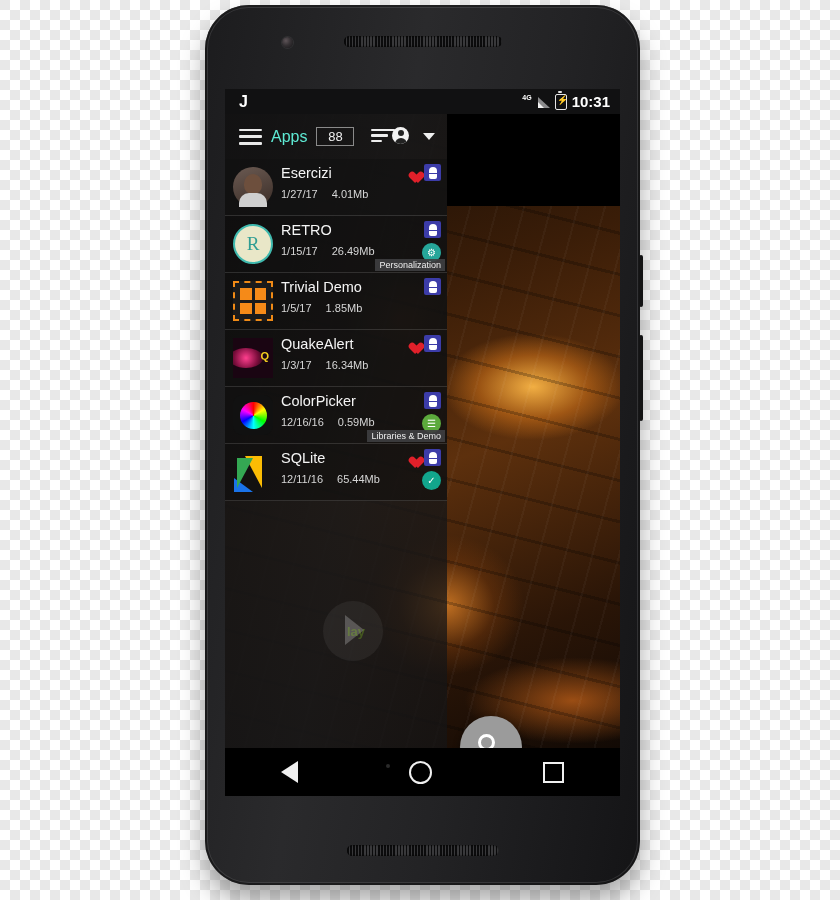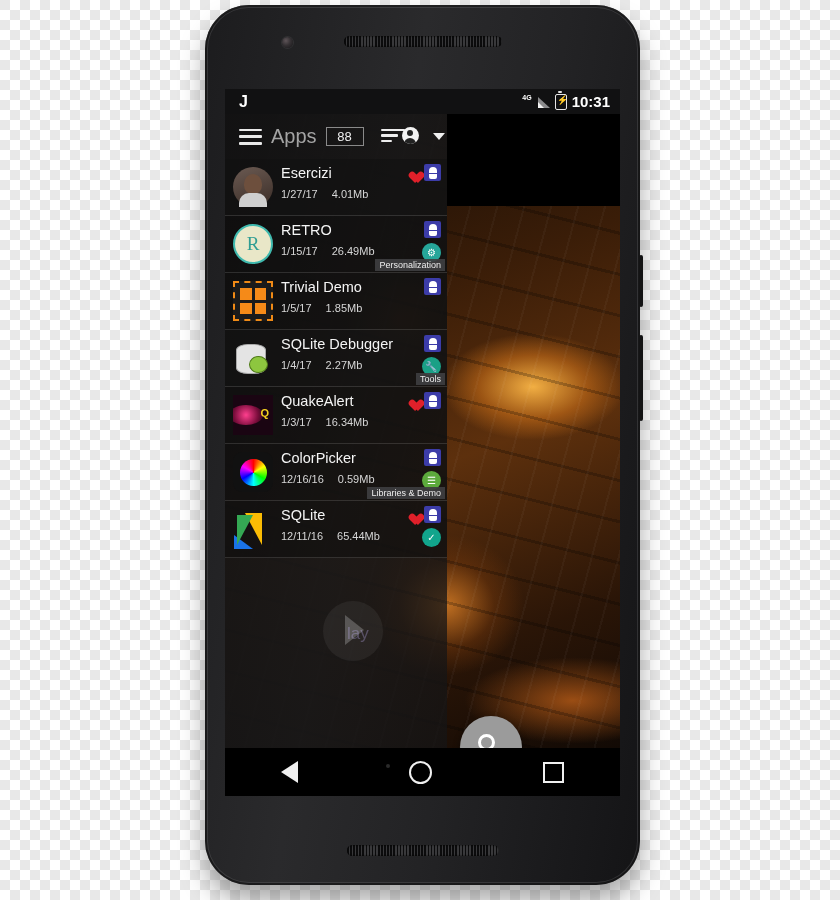--- a/index.html
+++ b/index.html
@@ -89,21 +89,21 @@
     background:linear-gradient(100deg, rgba(18,18,19,.95) 0%, rgba(24,24,25,.90) 55%, rgba(20,20,21,.72) 100%);
   }
 
   
   #appbar{
     position:absolute;left:0;top:25px;width:215px;height:45px;
     display:flex;align-items:center;gap:9px;padding-left:14px;color:#fff;
   }
   .hamb{width:23px;height:16px;display:flex;flex-direction:column;justify-content:space-between;}
   .hamb i{display:block;height:2.6px;background:#e9e9e9;border-radius:1px;}
-  #apps-label{font-size:20px;color:#a3a3a3;}
+  #apps-label{font-size:16px;color:#5eead4;}
   #apps-count{
     min-width:26px;padding:1px 5px;border:1px solid #8a8a8a;text-align:center;
     font-size:13px;color:#efefef;
   }
   #sortbtn{margin-left:8px;position:relative;width:38px;height:20px;}
   .sortlines{position:absolute;left:0;top:2px;width:24px;display:flex;flex-direction:column;gap:3px;}
   .sortlines i{display:block;height:2.6px;background:#ededed;border-radius:1px;}
   .sortlines i:nth-child(1){width:24px;}
   .sortlines i:nth-child(2){width:17px;}
   .sortlines i:nth-child(3){width:11px;}
@@ -177,21 +177,21 @@
   .mag{position:relative;width:26px;height:26px;}
   .mag i{position:absolute;left:0;top:0;width:17px;height:17px;border:3px solid #fff;border-radius:50%;box-sizing:border-box;}
   .mag b{position:absolute;right:0;bottom:0;width:11px;height:3.4px;background:#fff;border-radius:2px;transform:rotate(45deg);}
 
   
   .ghost{position:absolute;opacity:.30;pointer-events:none;}
   #ghost-play{left:108px;top:520px;width:44px;height:44px;}
   #ghost-play i{position:absolute;left:12px;top:6px;width:0;height:0;
      border-left:19px solid #c9c9c9;border-top:15px solid transparent;border-bottom:15px solid transparent;}
   #ghost-ring{left:98px;top:512px;width:60px;height:60px;border-radius:50%;background:rgba(150,150,150,.35);}
-  #ghost-lay{left:122px;top:535px;color:#c4b5fd;font-size:17px;}
+  #ghost-lay{left:122px;top:535px;color:#84cc16;font-size:13px;font-weight:bold;}
   #ghost-create{left:60px;top:682px;color:#b5b5b5;font-size:15px;}
 
   
   #navbar{
     position:absolute;left:0;bottom:0;width:395px;height:48px;background:#000;
     display:flex;align-items:center;justify-content:space-around;
   }
   .nv-back{width:0;height:0;border-top:11px solid transparent;border-bottom:11px solid transparent;border-right:17px solid #f0f0f0;}
   .nv-home{width:19px;height:19px;border:2.4px solid #f0f0f0;border-radius:50%;}
   .nv-rec{width:17px;height:17px;border:2.4px solid #f0f0f0;}
@@ -284,35 +284,20 @@
               <i style="background:#f58a18"></i>
               <i style="background:#f58a18"></i>
             </div>
           </div>
           <div class="rname">Trivial Demo</div>
           <div class="rmeta"><span>1/5/17</span><span class="sz">1.85Mb</span></div>
           <div class="badges">
             <span class="droid"></span>
           </div>
         </div>
-        <div class="row">
-          <div class="ic" style="position: absolute;">
-            <div style="width:40px;height:40px;position:relative">
-              <div style="position:absolute;left:3px;top:6px;width:28px;height:28px;border-radius:12px/6px;background:#e4e4e4;border:1px solid #aaa"></div>
-              <div style="position:absolute;left:16px;top:18px;width:17px;height:15px;border-radius:50%;background:#8dc63f;border:1px solid #4e7a18"></div>
-            </div>
-          </div>
-          <div class="rname">SQLite Debugger</div>
-          <div class="rmeta"><span>1/4/17</span><span class="sz">2.27Mb</span></div>
-          <div class="badges">
-            <span class="droid"></span>
-          </div>
-          <div class="catcircle" style="background: rgb(26, 160, 134);">🔧</div>
-          <div class="chip">Tools</div>
-        </div>
         <div class="row alt">
           <div class="ic" style="position: absolute;">
             <div style="width:40px;height:40px;background:#1a0512;position:relative;overflow:hidden">
               <div style="position:absolute;left:-4px;top:10px;width:34px;height:20px;border-radius:50%;background:radial-gradient(circle,#ff3f8e 0%,#7b0d3c 60%,#1a0512 100%)"></div>
               <span style="position:absolute;right:4px;top:12px;color:#f5d020;font-size:11px;font-weight:bold">Q</span>
             </div>
           </div>
           <div class="rname">QuakeAlert</div>
           <div class="rmeta"><span>1/3/17</span><span class="sz">16.34Mb</span></div>
           <div class="badges">

